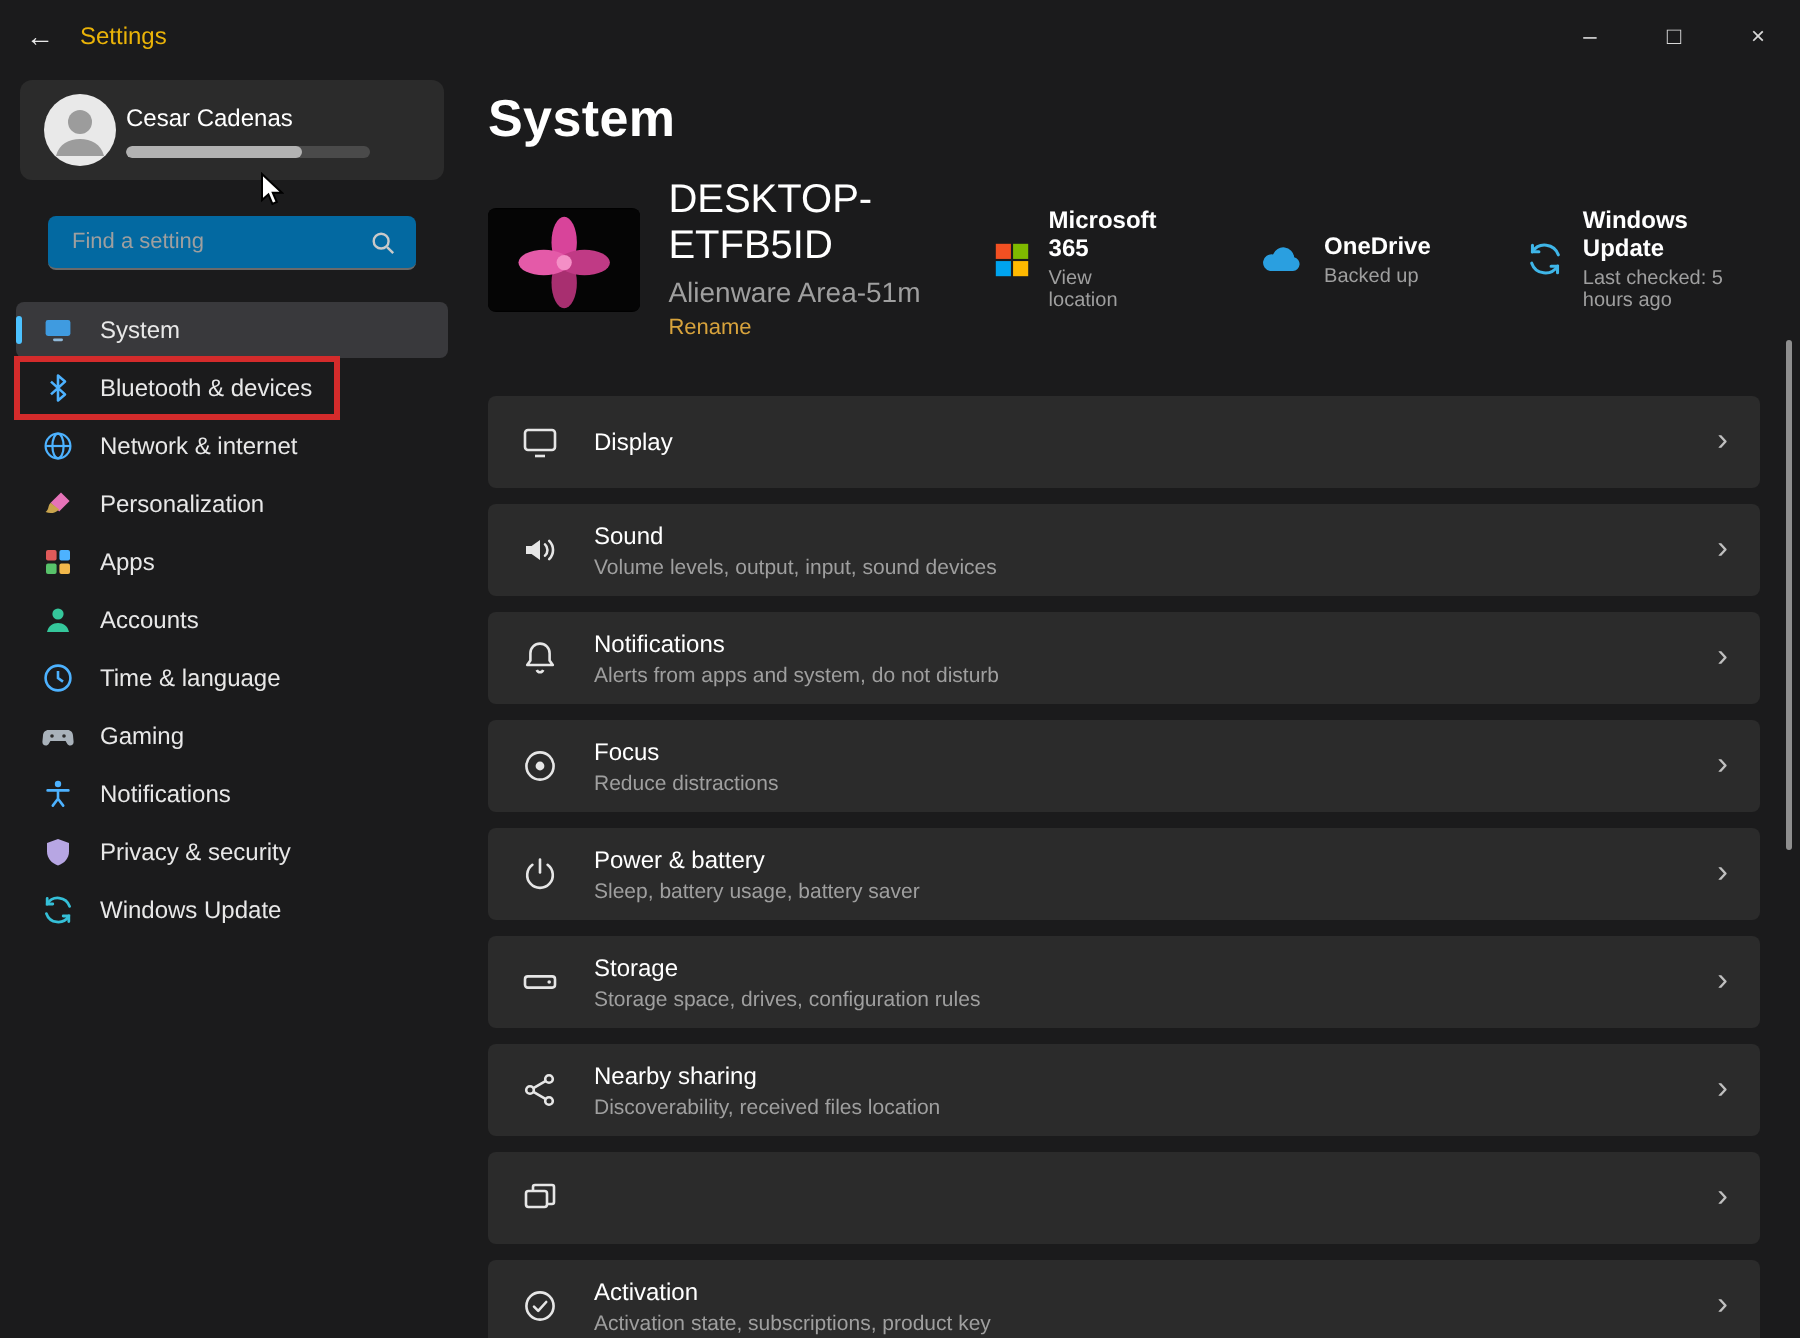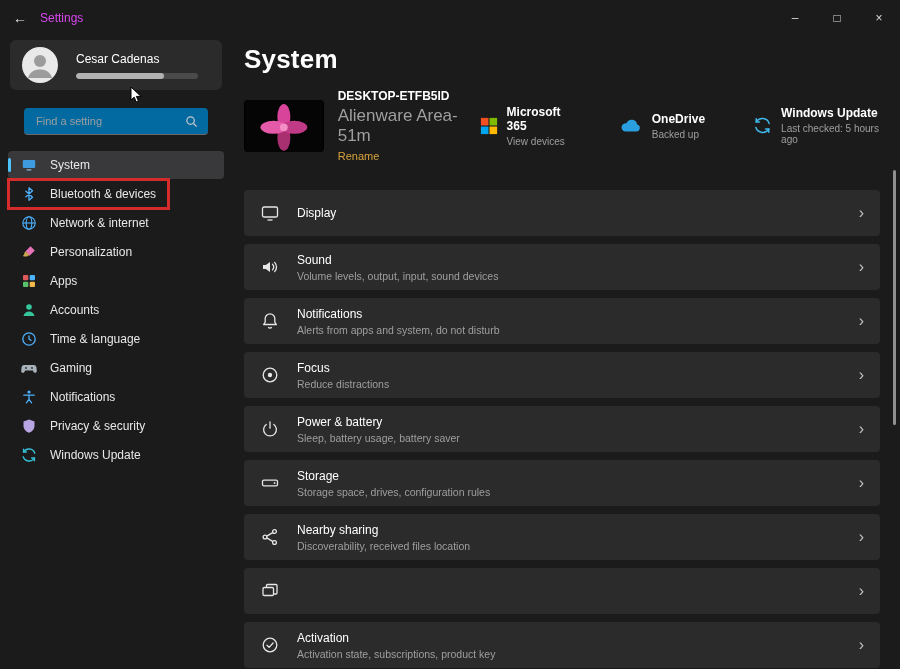--- a/index.html
+++ b/index.html
@@ -2,49 +2,49 @@
 <html><head>
 <meta charset="utf-8">
 <style>
   html,body{margin:0;padding:0}
   body{width:900px;height:669px;background:#1b1b1c;color:#fff;
        font-family:"Liberation Sans",sans-serif;position:relative;overflow:hidden}
 
   
   .titlebar{height:36px;display:flex;align-items:center}
   .back-btn{width:40px;height:36px;display:flex;align-items:center;justify-content:center;color:#e8e8e8;font-size:14px;cursor:pointer}
-  .app-name{font-size:12px;color:#d946ef}
+  .app-name{font-size:12px;color:#eab308}
   .win-controls{margin-left:auto;display:flex;height:36px}
   .win-btn{width:42px;display:flex;align-items:center;justify-content:center;color:#d8d8d8;font-size:12px;cursor:pointer}
 
   
   .sidebar{position:absolute;top:36px;left:0;width:232px;bottom:0}
-  .profile-card{margin:4px 10px 0;height:50px;background:#2b2b2b;border-radius:6px;display:flex;align-items:center;padding:0 12px;gap:18px}
+  .profile-card{margin:4px 10px 0;height:50px;background:#2b2b2b;border-radius:6px;display:flex;align-items:center;padding:0 12px;gap:5px}
   .profile-info{flex:1}
   .profile-name{font-size:12px;margin-bottom:7px}
   .progress-track{height:6px;background:#4a4a4a;border-radius:3px;width:122px;overflow:hidden}
   .progress-fill{height:100%;width:72%;background:#b2b2b2;border-radius:3px}
   .search-box{margin:18px 24px 0;height:26px;background:#0369a1;border-radius:4px;border-bottom:1px solid #6a6a6a;display:flex;align-items:center;padding:0 10px}
   .search-input{flex:1;background:transparent;border:none;outline:none;color:#e0e0e0;font-size:11px;font-family:inherit}
   .search-input::placeholder{color:#9f9f9f}
   .nav{margin-top:16px}
   .nav-item{position:relative;height:28px;margin:1px 8px;border-radius:4px;display:flex;align-items:center;gap:13px;padding-left:13px;font-size:12px;color:#e8e8e8;cursor:pointer}
   .nav-item.selected{background:#39393c}
   .accent-pill{position:absolute;left:0;top:7px;width:3px;height:14px;border-radius:2px;background:#4cc2ff}
   .nav-icon{width:16px;height:16px;display:flex;flex:0 0 16px}
   .red-annotation{position:absolute;left:-1px;top:-2px;width:157px;height:26px;border:3px solid #d42b2b;pointer-events:none}
 
   
   .main{position:absolute;left:244px;top:36px;right:20px}
   .page-title{font-size:26px;font-weight:700;margin-top:8px;letter-spacing:.2px}
   .device-band{display:flex;align-items:center;margin-top:14px}
   .device-thumb{width:86px;height:52px;background:#000;border-radius:4px;display:flex;align-items:center;justify-content:center;overflow:hidden}
   .device-text{margin-left:14px}
-  .device-name{font-size:12px;font-weight:700}
-  .device-model{font-size:17px;color:#9f9f9f;margin-top:3px}
+  .device-name{font-size:20px;font-weight:400}
+  .device-model{font-size:14px;color:#9f9f9f;margin-top:3px}
   .device-rename{font-size:11px;color:#d8a33c;margin-top:4px;cursor:pointer}
   .status-cards{margin-left:auto;display:flex;gap:48px;align-items:center}
   .status-card{display:flex;gap:9px;align-items:center;cursor:pointer}
   .status-icon{display:flex;flex:0 0 auto}
   .status-title{font-size:12px;font-weight:700}
   .status-sub{font-size:10px;color:#9f9f9f;margin-top:3px}
 
   .rows{margin-top:28px}
   .row{height:46px;background:#2b2b2b;border-radius:4px;margin-bottom:8px;display:flex;align-items:center;padding:0 16px;cursor:pointer}
   .row-icon{width:20px;height:20px;margin-right:17px;display:flex;flex:0 0 20px}
@@ -251,21 +251,21 @@
         <span class="status-icon">
           <svg viewBox="0 0 20 20" width="18" height="18">
               <rect x="1" y="1" width="8.4" height="8.4" fill="#f25022"></rect>
               <rect x="10.6" y="1" width="8.4" height="8.4" fill="#7fba00"></rect>
               <rect x="1" y="10.6" width="8.4" height="8.4" fill="#00a4ef"></rect>
               <rect x="10.6" y="10.6" width="8.4" height="8.4" fill="#ffb900"></rect>
             </svg>
         </span>
         <div>
           <div class="status-title">Microsoft 365</div>
-          <div class="status-sub">View devices</div>
+          <div class="status-sub">View location</div>
         </div>
       </div>
       <div class="status-card">
         <span class="status-icon">
           <svg viewBox="0 0 24 16" width="24" height="16">
               <path d="M6 13.5h11.5a3.5 3.5 0 00.6-6.9A5.5 5.5 0 007.5 5.2a4.2 4.2 0 00-1.5 8.3z" fill="#2a9fe0"></path>
             </svg>
         </span>
         <div>
           <div class="status-title">OneDrive</div>

